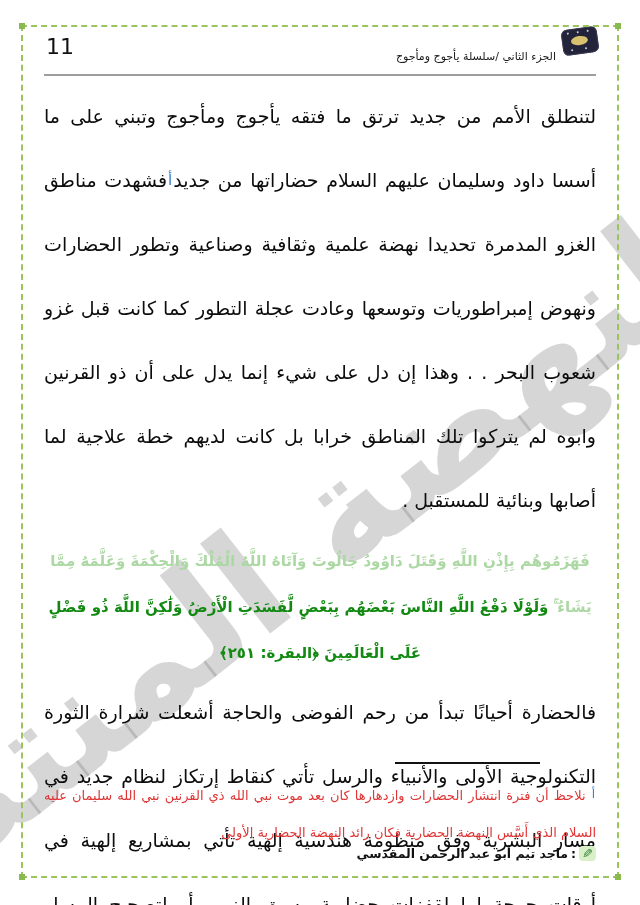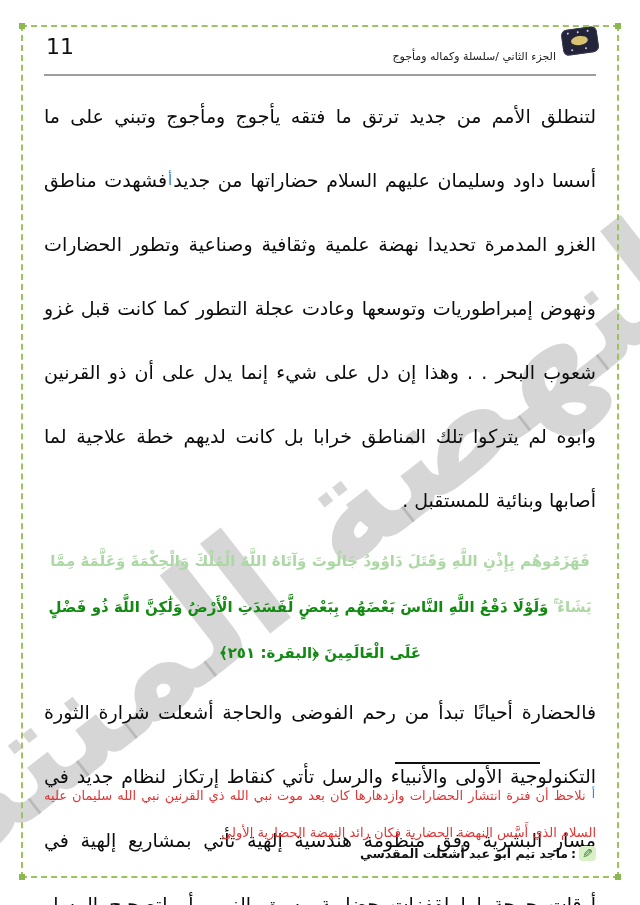--- a/index.html
+++ b/index.html
@@ -150,36 +150,36 @@
 
   <div class="logo">
     <div class="logo-inner"></div>
     <div class="logo-dot d1"></div>
     <div class="logo-dot d2"></div>
     <div class="logo-dot d3"></div>
     <div class="logo-dot d4"></div>
     <div class="logo-dot d5"></div>
   </div>
 
-  <div class="header-title">الجزء الثاني /سلسلة وكماله ومأجوج</div>
+  <div class="header-title">الجزء الثاني /سلسلة يأجوج ومأجوج</div>
 
   <div class="header-rule"></div>
 
   <div class="main">
 
     <p class="body-par"><span>لتنطلق الأمم من جديد ترتق ما فتقه يأجوج ومأجوج وتبني على ما أسسا داود وسليمان عليهم السلام حضاراتها من جديد</span><sup class="fn-ref">أ</sup><span>فشهدت مناطق الغزو المدمرة تحديدا نهضة علمية وثقافية وصناعية وتطور الحضارات ونهوض إمبراطوريات وتوسعها وعادت عجلة التطور كما كانت قبل غزو شعوب البحر . . وهذا إن دل على شيء إنما يدل على أن ذو القرنين وابوه لم يتركوا تلك المناطق خرابا بل كانت لديهم خطة علاجية لما أصابها وبنائية للمستقبل .</span></p>
 
     <div class="verse"><span class="verse-light">فَهَزَمُوهُم بِإِذْنِ اللَّهِ وَقَتَلَ دَاوُودُ جَالُوتَ وَآتَاهُ اللَّهُ الْمُلْكَ وَالْحِكْمَةَ وَعَلَّمَهُ مِمَّا يَشَاءُ ۚ </span><span class="verse-dark">وَلَوْلَا دَفْعُ اللَّهِ النَّاسَ بَعْضَهُم بِبَعْضٍ لَّفَسَدَتِ الْأَرْضُ وَلَٰكِنَّ اللَّهَ ذُو فَضْلٍ عَلَى الْعَالَمِينَ </span><span class="verse-ref">﴿البقرة: ٢٥١﴾</span></div>
 
     <p class="body-par">فالحضارة أحيانًا تبدأ من رحم الفوضى والحاجة أشعلت شرارة الثورة التكنولوجية الأولى والأنبياء والرسل تأتي كنقاط إرتكاز لنظام جديد في مسار البشرية وفق منظومة هندسية إلهية تأتي بمشاريع إلهية في أوقات حرجة إما لقفزات حضارية وسبق الزمن أو لتصحيح المسار ولإعادة التوازن الإلهي وفق "خطة صيانة إلهية" لتبقى الأرض صالحة للخلافة الإنسانية ويتناسب دور الأنبياء مع تحديات عصرهم ورسولنا محمد صلى الله عليه وسلم أعظم الأنبياء والرسل لمرونة تشريعه وكماله وشموله وعالميّته واستمراريّته واتزانه</p>
   </div>
 
   <div class="fn-rule"></div>
 
   <div class="footnote"><sup class="fn-ref">أ</sup> <span>نلاحظ أن فترة انتشار الحضارات وازدهارها كان بعد موت نبي الله ذي القرنين نبي الله سليمان عليه السلام الذي أَسَّس النهضة الحضارية فكان رائد النهضة الحضارية الأولى</span></div>
 
   <div class="signature">
     <span class="pen-icon">✎</span>
       <span>:</span>
-    <span class="sig-name">ماجد تيم أبو عبد أشعلت المقدسي</span>
+    <span class="sig-name">ماجد تيم أبو عبد الرحمن المقدسي</span>
   </div>
 
 </div>
 
 </body></html>

